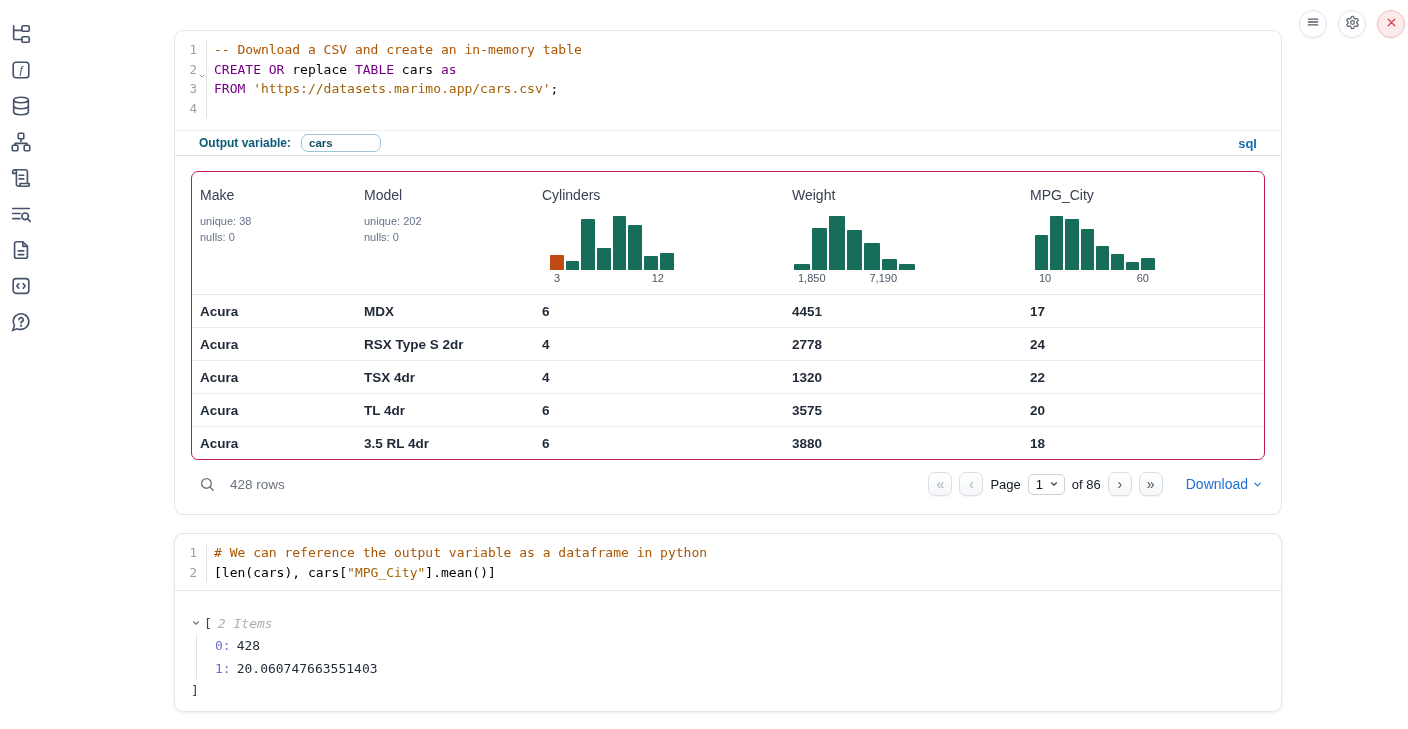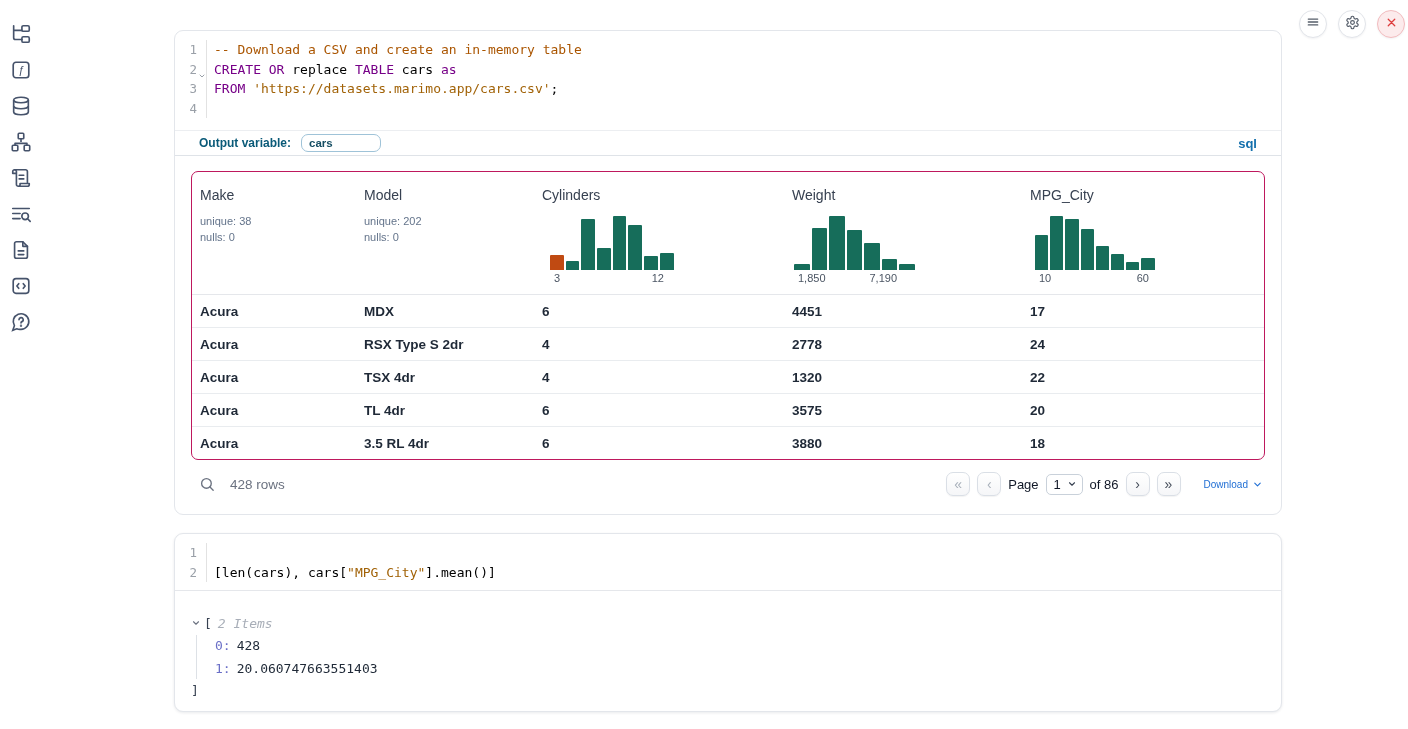--- a/index.html
+++ b/index.html
@@ -78,21 +78,21 @@
   .pg-btn { width:24px; height:24px; border:1px solid #dadfe6; border-radius:7px;
             background:linear-gradient(#fff,#f5f6f8); box-shadow:0 1px 1px rgba(0,0,0,.05);
             display:flex; align-items:center; justify-content:center;
             font-size:14px; color:#454d5a; cursor:pointer; line-height:1; }
   .pg-btn.dis { color:#a8b0ba; }
   .pg-text { font-size:13px; color:#111827; }
   .page-select { width:37px; height:21px; border:1px solid #c9d1da; border-radius:5px;
                  display:flex; align-items:center; justify-content:space-between;
                  padding:0 5px 0 7px; font-size:13px; color:#111827; cursor:pointer; }
   .download { margin-left:16px; display:flex; align-items:center; gap:4px;
-              font-size:10px; color:#1f6ed4; cursor:pointer; }
+              font-size:14px; color:#1f6ed4; cursor:pointer; }
 
   
   .tree { position:relative; padding:21px 0 0 16px;
           font-family:"DejaVu Sans Mono", monospace; font-size:13px; color:#374151; }
   .t-line { height:22.5px; display:flex; align-items:center; }
   .t-chevron { width:13px; display:inline-flex; cursor:pointer; }
   .t-items { color:#a8aeb8; font-style:italic; margin-left:6px; }
   .t-entry { padding-left:24px; }
   .t-key { color:#6a6fc7; }
   .t-val { color:#1f2937; margin-left:6px; }
@@ -347,20 +347,21 @@
         </div>
       </div>
     </div>
   </section>
 
   <section class="cell cell2">
     <div class="code-area">
         <div class="code-row">
           <div class="gutter">1</div>
           <div class="gutter-pad"></div>
+          <div class="code-text"><span class="tok-cm"># We can reference the output variable as a dataframe in python</span></div>
         </div>
         <div class="code-row">
           <div class="gutter">2</div>
           <div class="gutter-pad"></div>
           <div class="code-text"><span class="tok-pl">[len(cars), cars[</span><span class="tok-str">"MPG_City"</span><span class="tok-pl">].mean()]</span></div>
         </div>
       </div>
 
     <div class="tree">
       <div class="t-line">

